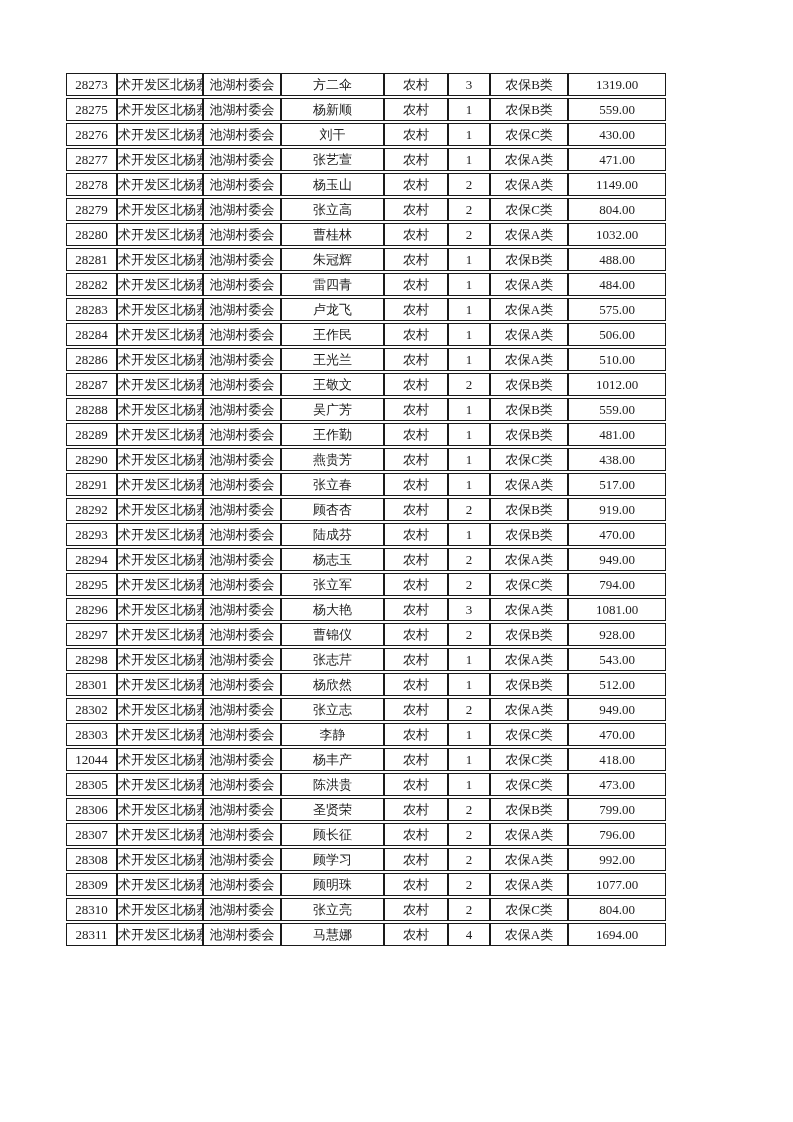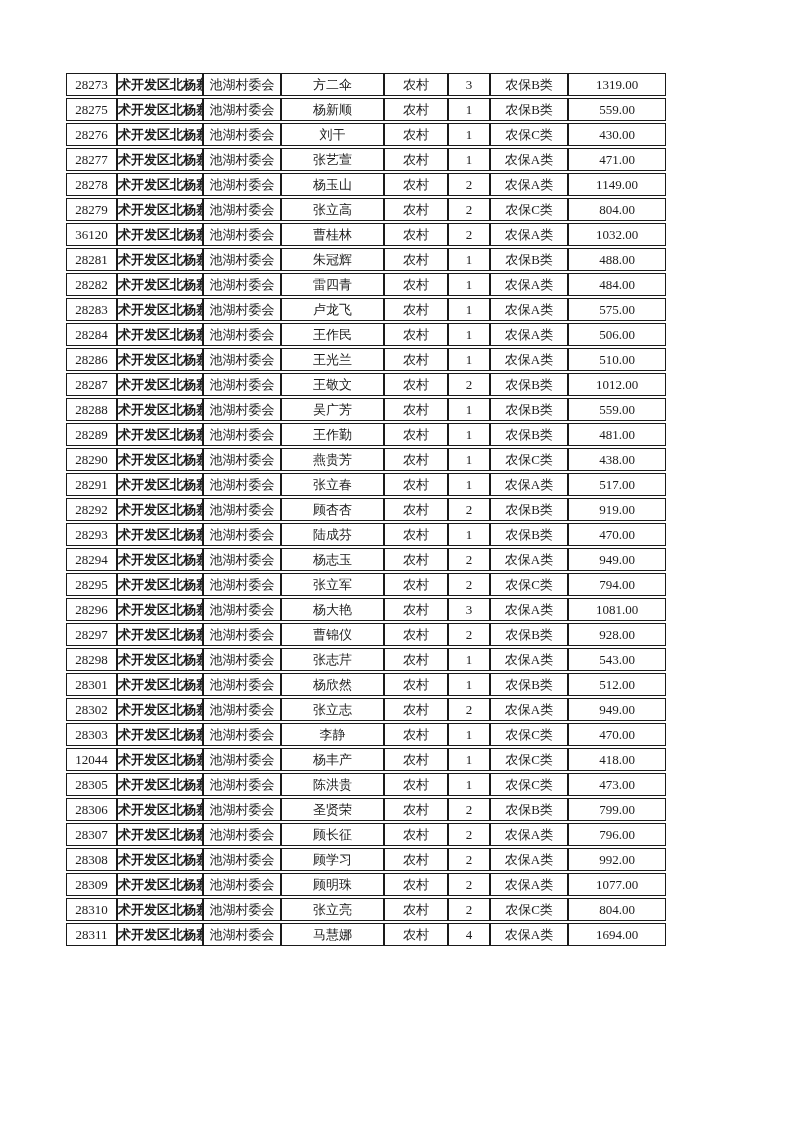--- a/index.html
+++ b/index.html
@@ -48,21 +48,20 @@
   col.w-committee { width: 78px;  }
   col.w-name      { width: 103px; }
   col.w-res       { width: 64px;  }
   col.w-count     { width: 42px;  }
   col.w-type      { width: 78px;  }
   col.w-amount    { width: 98px;  }
   
   td.c-district {
     text-align: left;
     padding-left: 1px;
-    font-weight: bold;
   }
 </style>
 </head>
 <body>
 
 <div class="page">
   <table class="records">
     <colgroup>
       <col class="w-id">
       <col class="w-district">
@@ -128,21 +127,21 @@
     <td class="c-id">28279</td>
     <td class="c-district">术开发区北杨寨</td>
     <td class="c-committee">池湖村委会</td>
     <td class="c-name">张立高</td>
     <td class="c-res">农村</td>
     <td class="c-count">2</td>
     <td class="c-type">农保C类</td>
     <td class="c-amount">804.00</td>
   </tr>
         <tr>
-    <td class="c-id">36120</td>
+    <td class="c-id">28280</td>
     <td class="c-district">术开发区北杨寨</td>
     <td class="c-committee">池湖村委会</td>
     <td class="c-name">曹桂林</td>
     <td class="c-res">农村</td>
     <td class="c-count">2</td>
     <td class="c-type">农保A类</td>
     <td class="c-amount">1032.00</td>
   </tr>
         <tr>
     <td class="c-id">28281</td>

